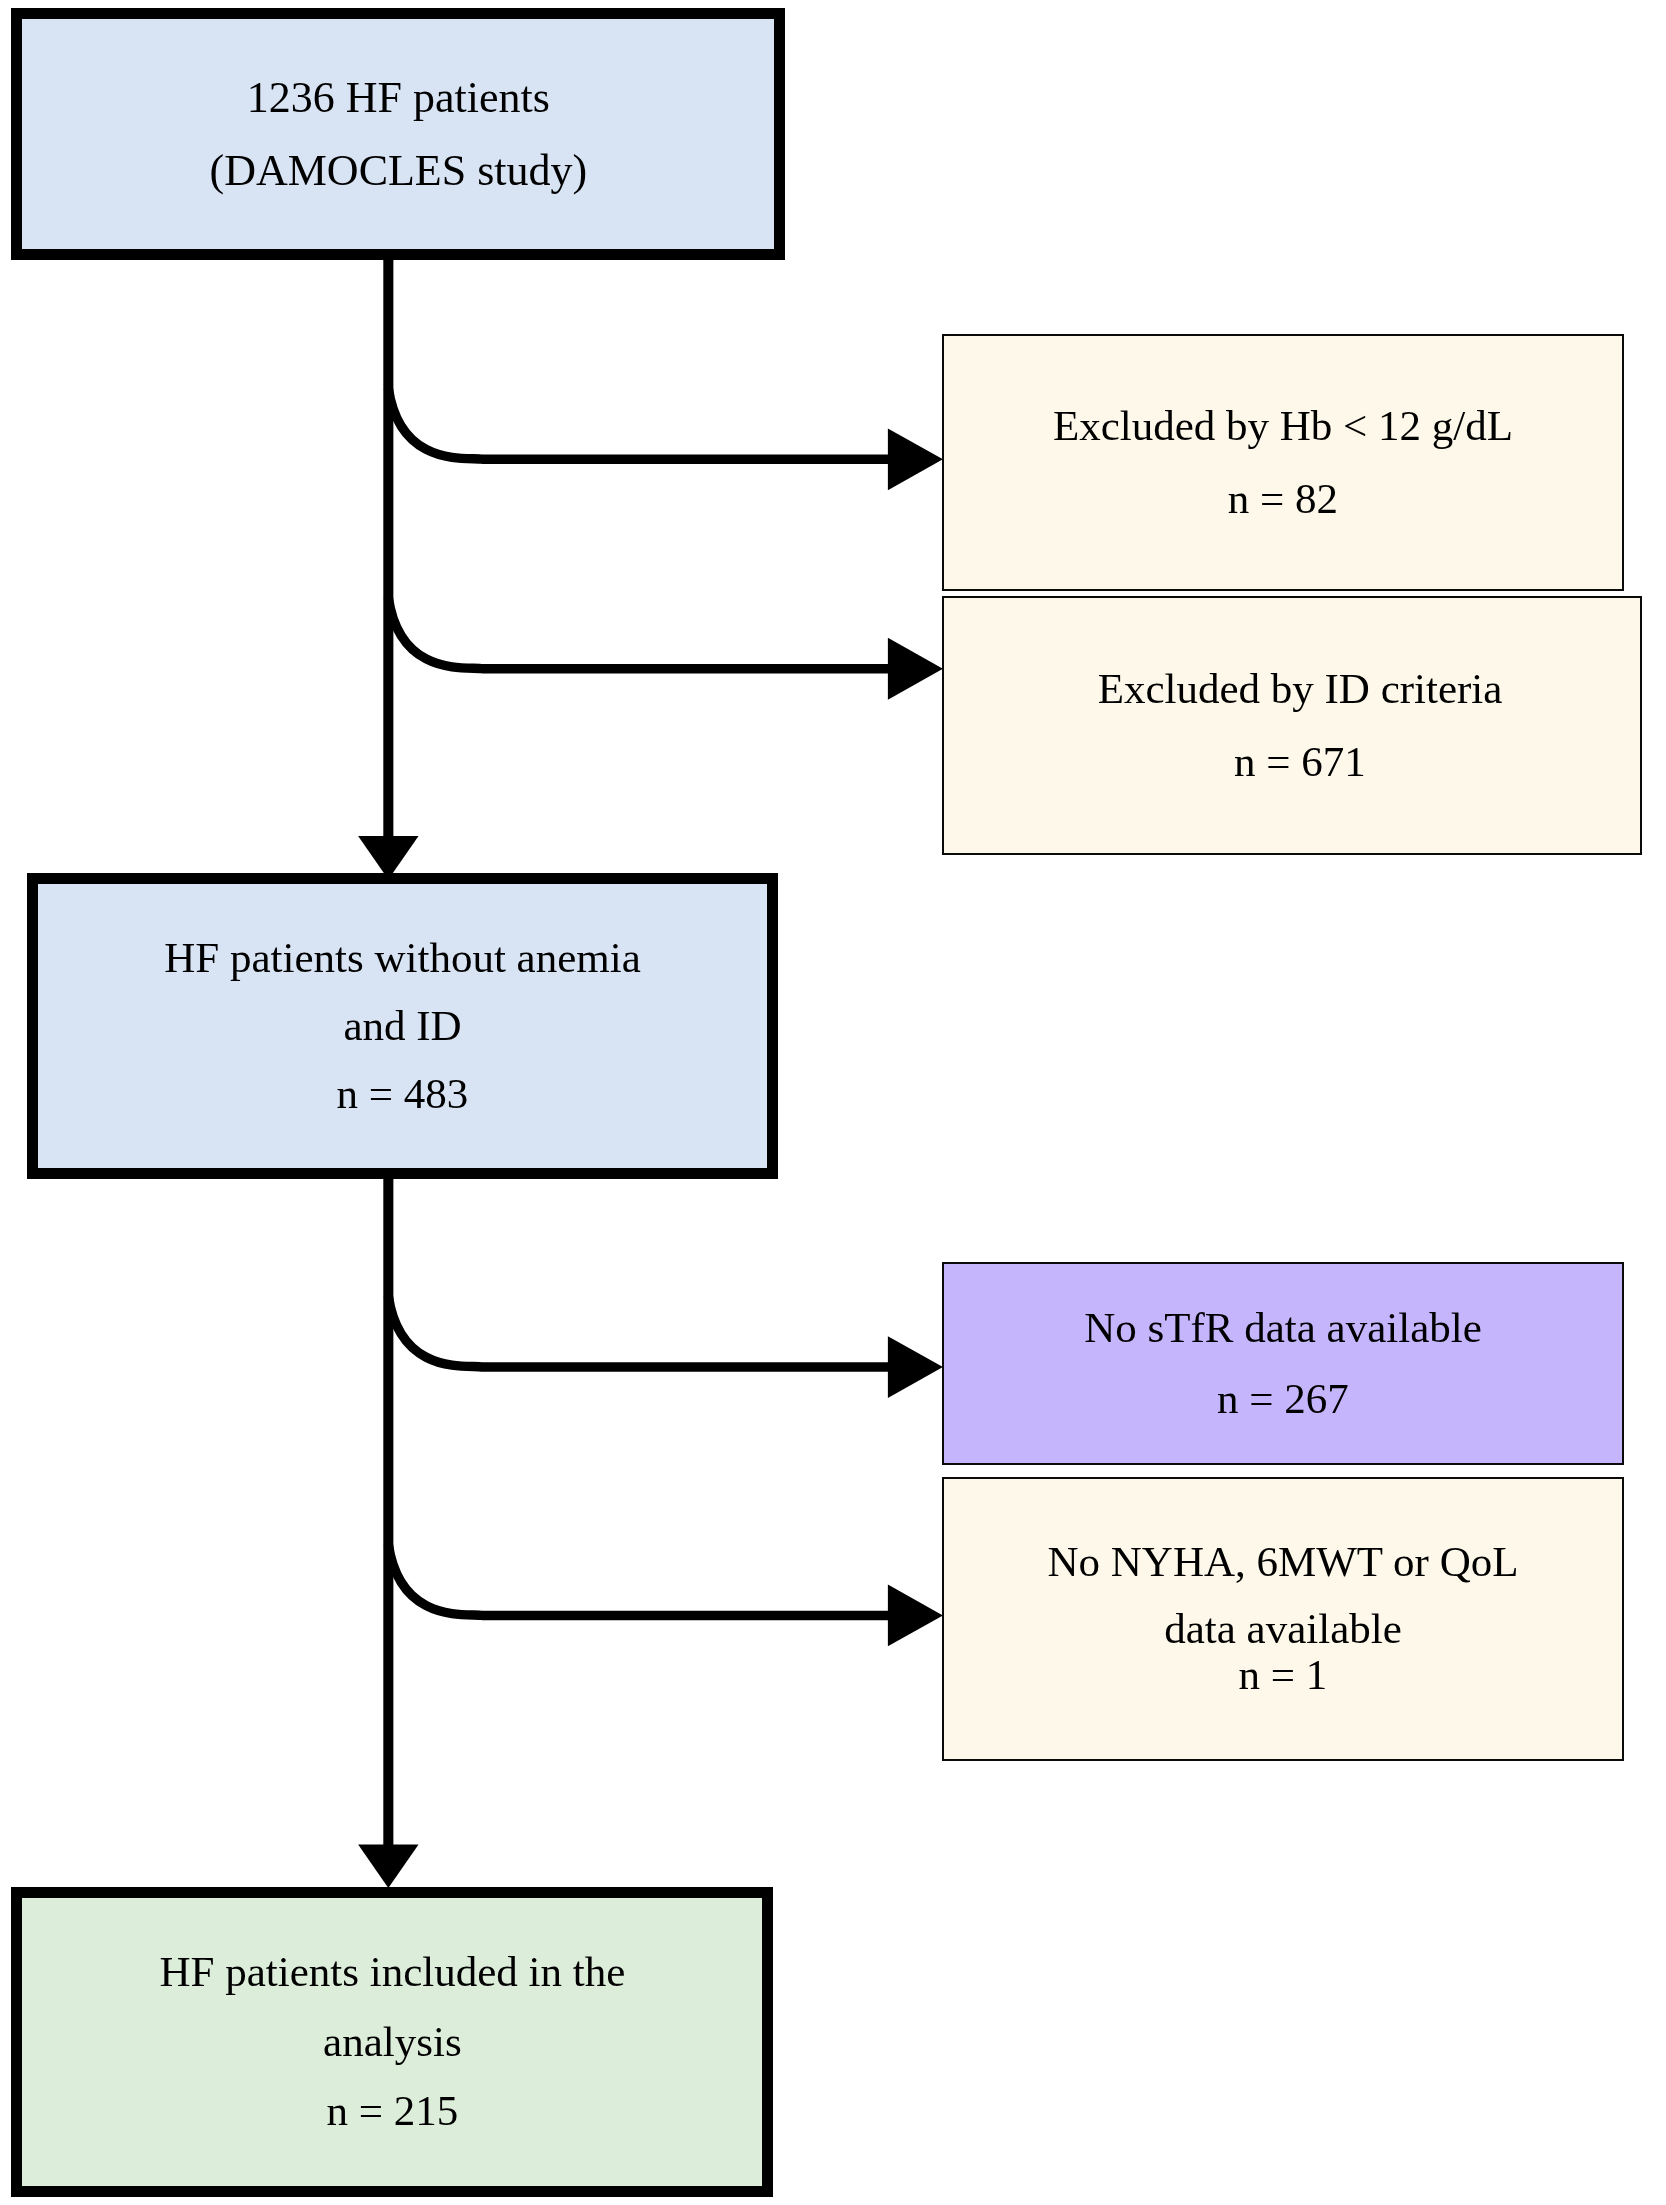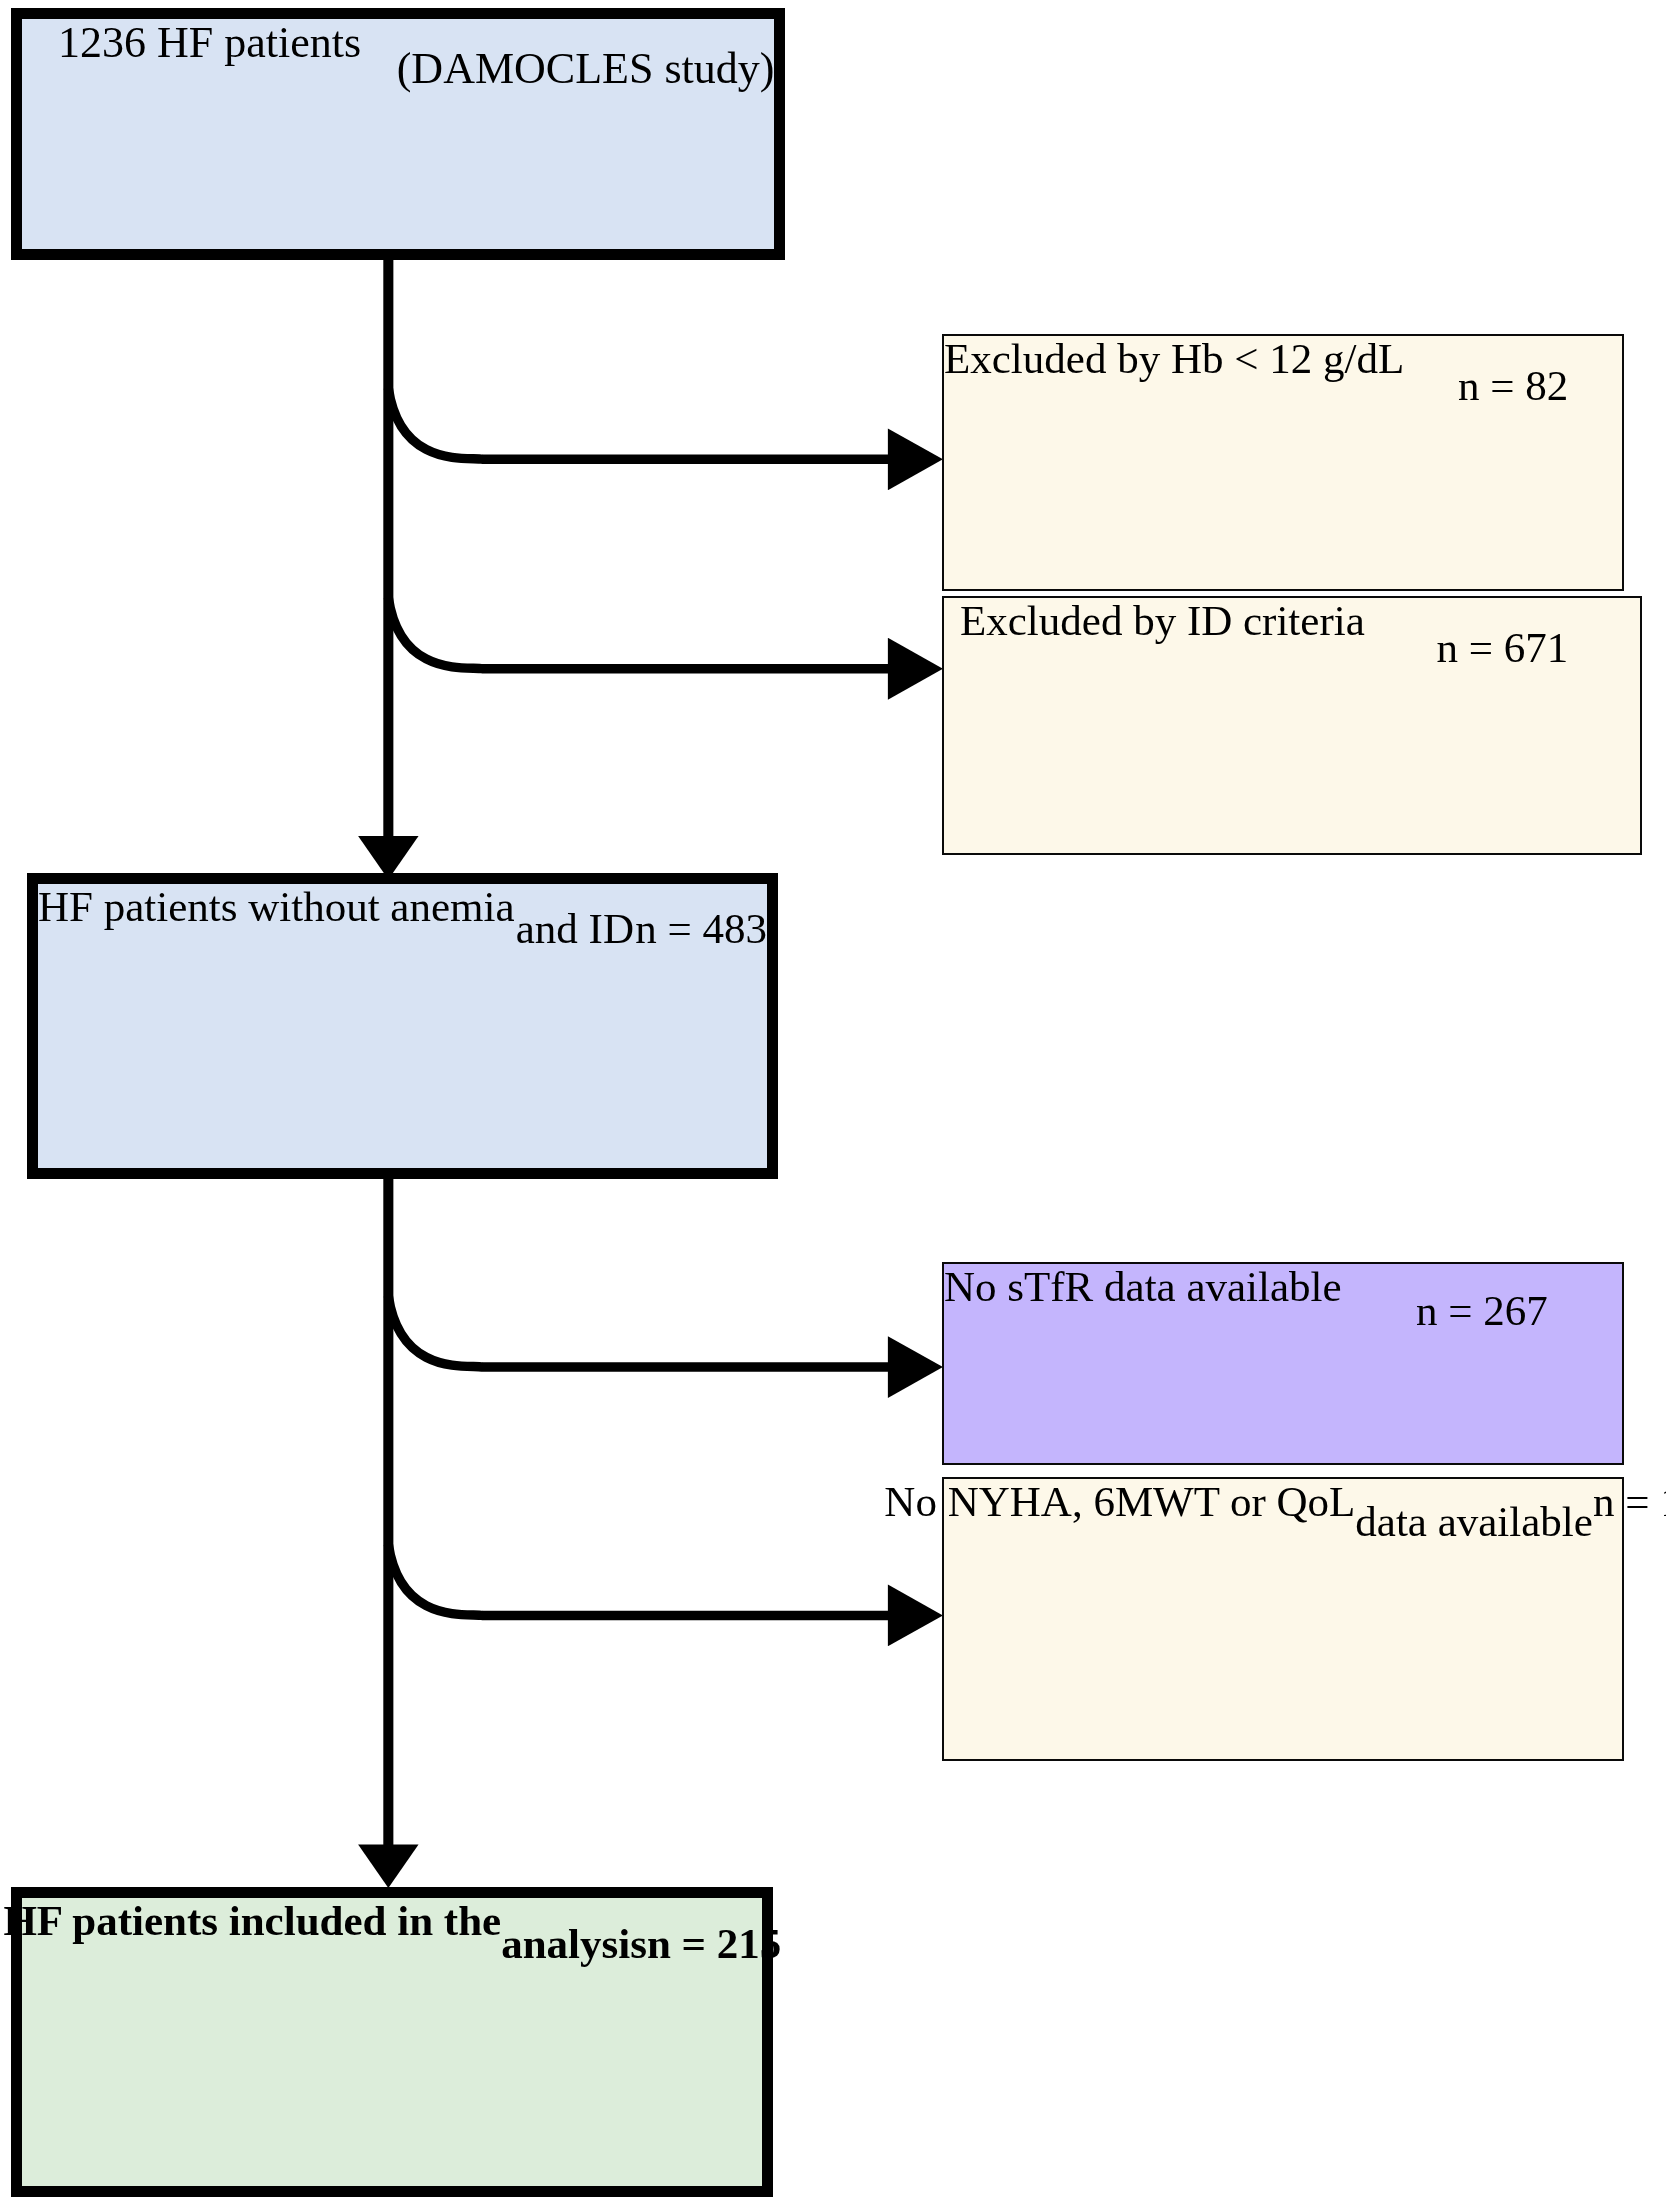--- a/index.html
+++ b/index.html
@@ -12,22 +12,22 @@
     position:relative;
     width:1667px;
     height:2205px;
     background:#ffffff;
     overflow:hidden;
   }
   .node{
     position:absolute;
     box-sizing:border-box;
     display:flex;
-    flex-direction:row;
-    align-items:flex-start;
+    flex-direction:column;
+    align-items:flex-end;
     justify-content:center;
     text-align:center;
   }
   
   .node.thick{
     border:11.4px solid #000000;
   }
   
   .node.thin{
     border:2px solid #0a0a0a;
@@ -97,20 +97,20 @@
     <span class="line">No sTfR data available</span>
     <span class="line" style="margin-top:24px;">n = 267</span>
   </div>
 
   <div class="node thin" style="left:942px; top:1477px; width:682px; height:284px; background:#fdf8e9; font-size:43px;">
     <span class="line">No NYHA, 6MWT or QoL</span>
     <span class="line" style="margin-top:20px;">data available</span>
     <span class="line" style="">n = 1</span>
   </div>
 
-  <div class="node thick" style="left:11.4px; top:1887px; width:762px; height:310px; background:#dcedda; font-size:43px;font-weight:bold;">
+  <div class="node thick" style="left:11.4px; top:1887px; width:762px; height:310px; background:#dcedda; font-size:43px;">
     <span class="line">HF patients included in the</span>
     <span class="line" style="margin-top:23px;">analysis</span>
     <span class="line" style="margin-top:23px;">n = 215</span>
   </div>
 
 </div>
 
 
 </body></html>

